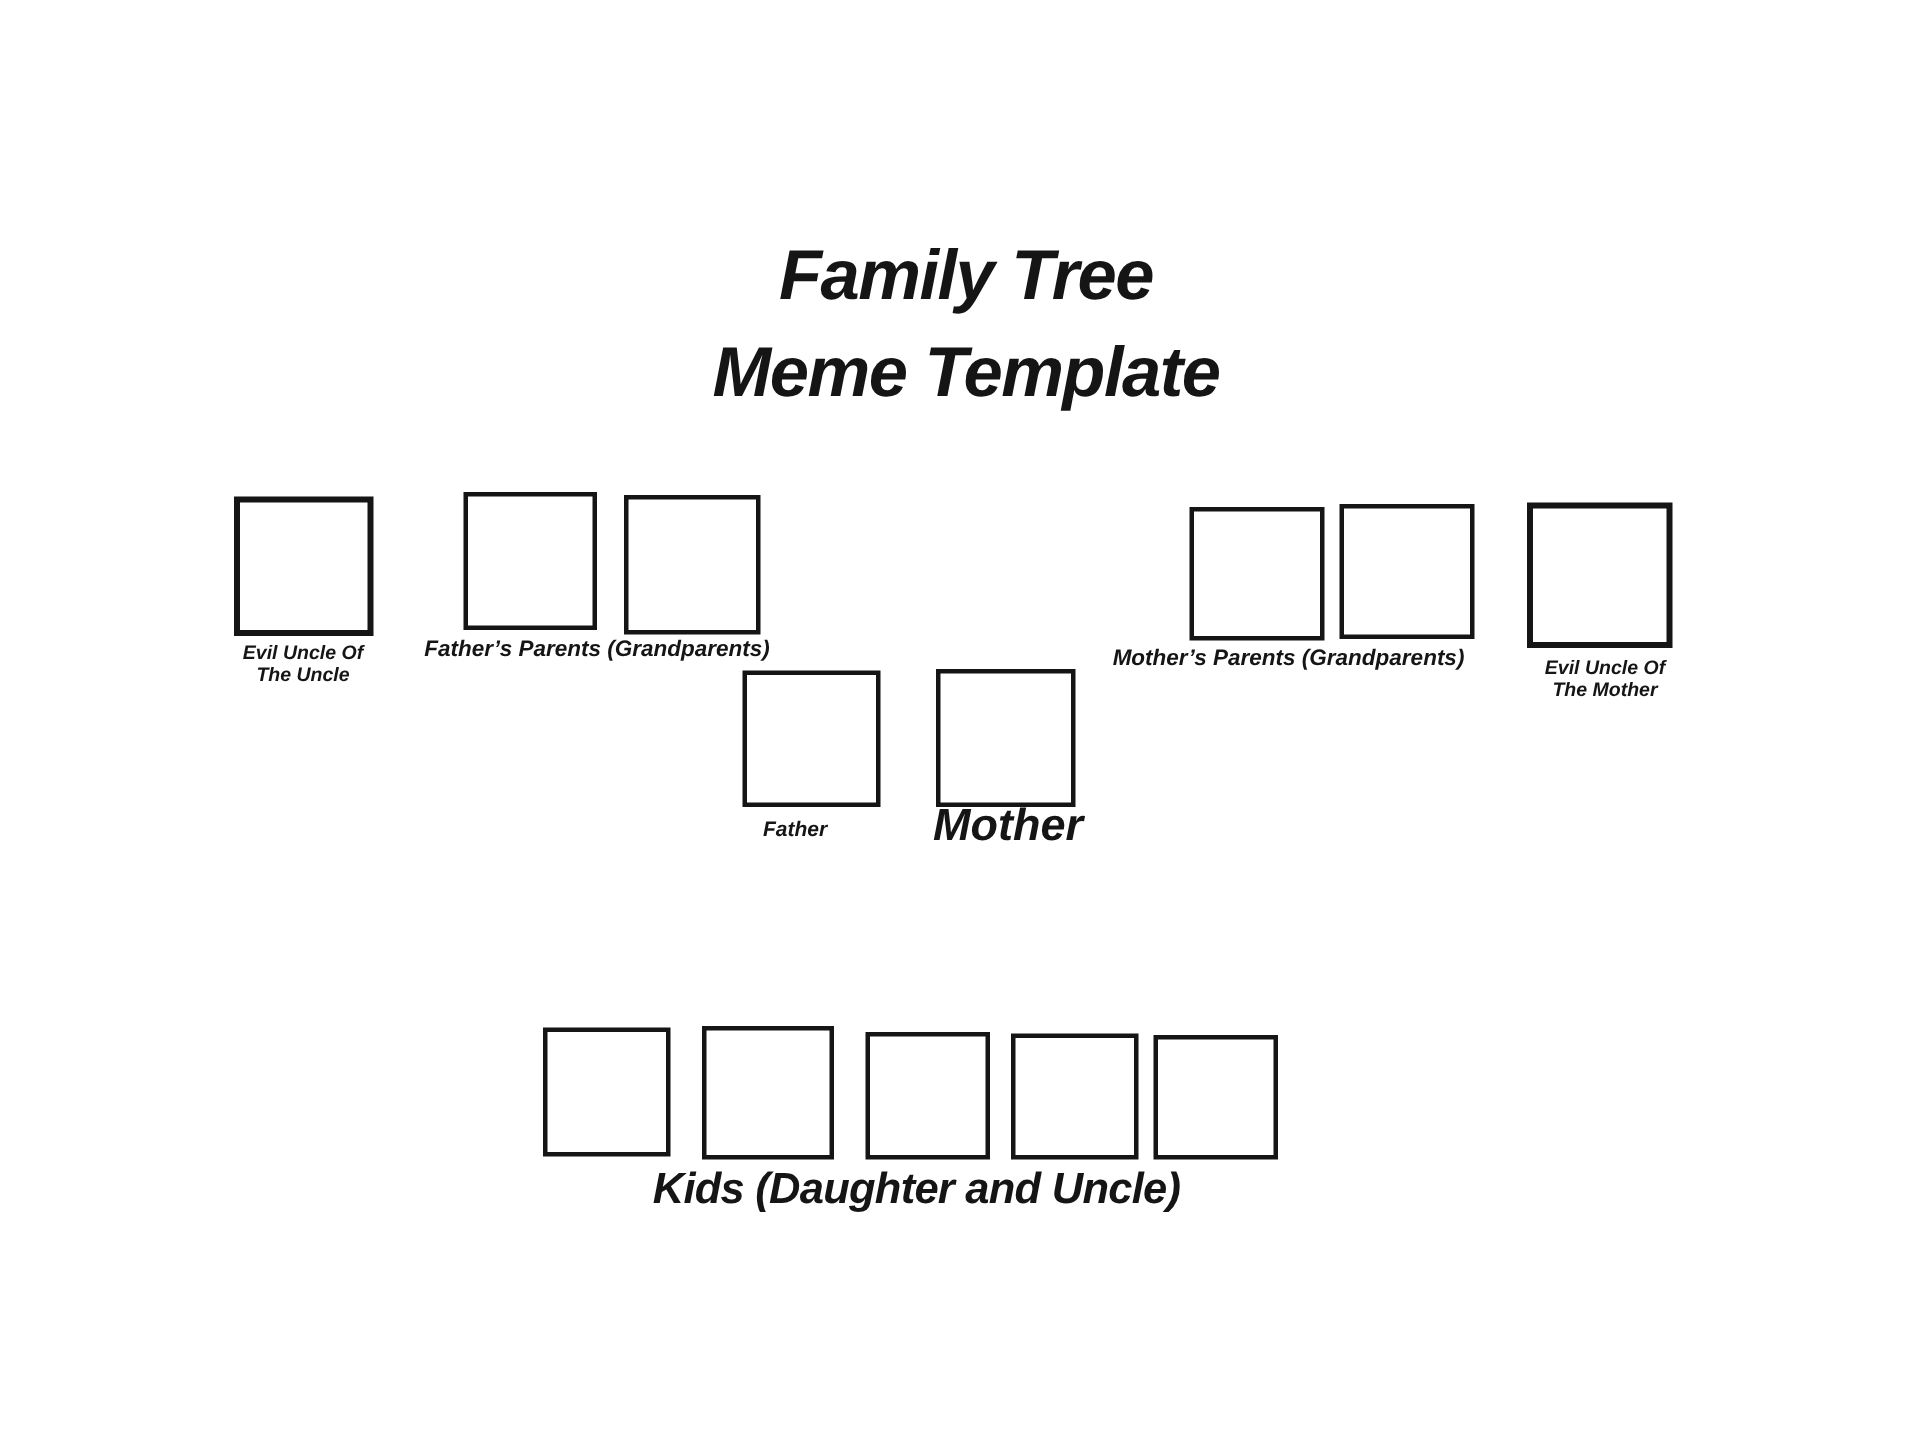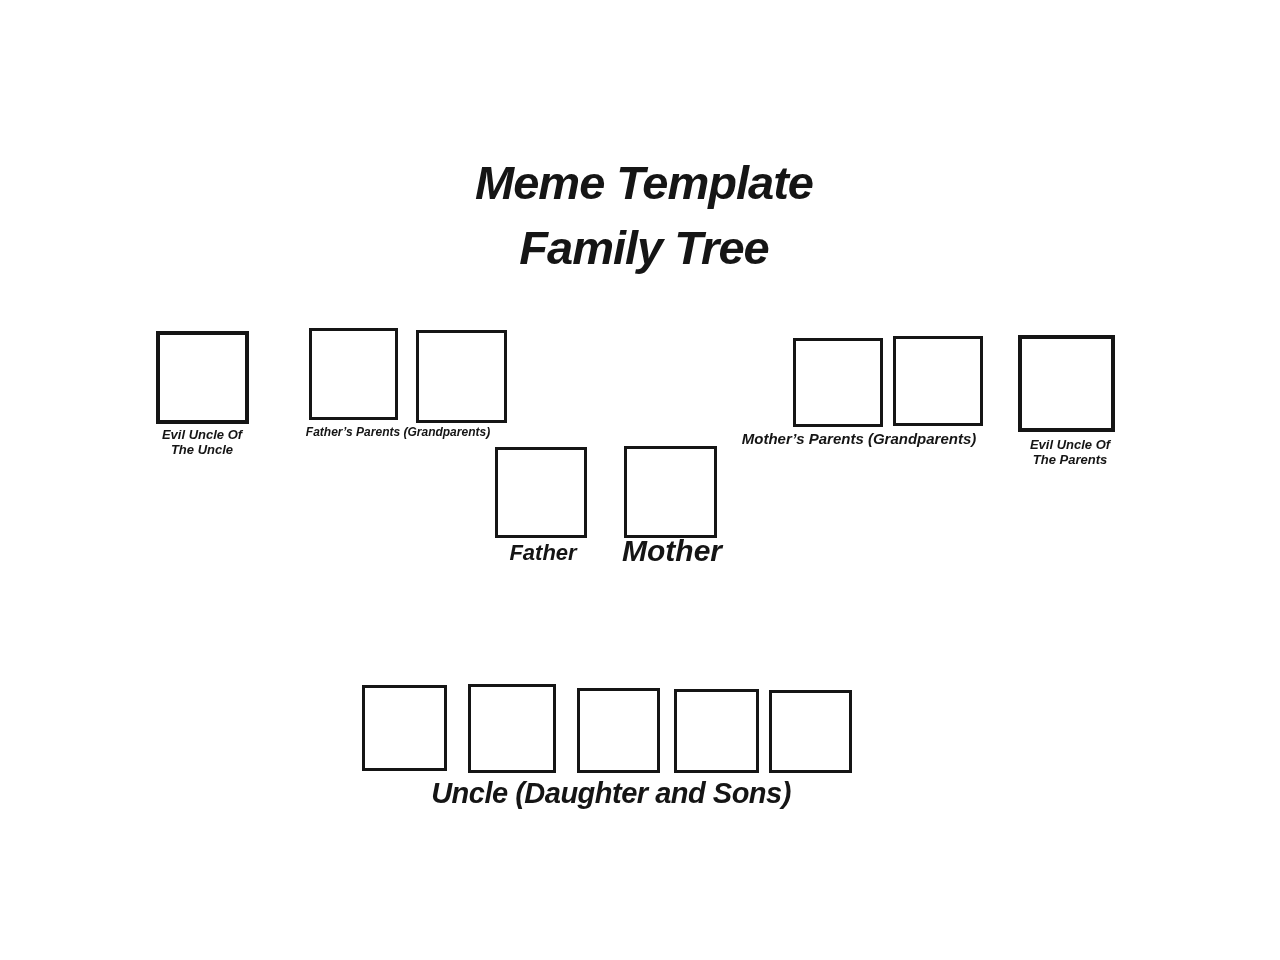--- a/index.html
+++ b/index.html
@@ -60,60 +60,60 @@
     position: absolute;
     transform: translateX(-50%);
     text-align: center;
     font-weight: bold;
     font-style: italic;
     white-space: nowrap;
     color: var(--ink, #151515);
   }
   .caption .cap-line { display: block; }
   #cap-euf    { left: 202px;  top: 427px; font-size: 13px; line-height: 15px; }
-  #cap-gpf    { left: 398px;  top: 424px; font-size: 12px; line-height: 17px; }
+  #cap-gpf    { left: 398px;  top: 424px; font-size: 15px; line-height: 17px; }
   #cap-gpm    { left: 859px;  top: 430px; font-size: 15px; line-height: 17px; }
   #cap-eum    { left: 1070px; top: 437px; font-size: 13px; line-height: 15px; }
-  #cap-father { left: 543px;  top: 540px; font-size: 22px; line-height: 25px; }
+  #cap-father { left: 530px;  top: 540px; font-size: 14px; line-height: 25px; }
   #cap-mother { left: 672px;  top: 538px; font-size: 30px; line-height: 25px; }
   #cap-kids   { left: 611px;  top: 777px; font-size: 29px; line-height: 33px; letter-spacing: -0.5px; }
 </style>
 </head>
 <body>
 
 <div class="canvas">
 
   <h1 class="title">
+    <span class="title-line">Family Tree</span>
     <span class="title-line">Meme Template</span>
-    <span class="title-line">Family Tree</span>
   </h1>
 
   <div class="box" id="box-euf"></div>
   <div class="box" id="box-gpf1"></div>
   <div class="box" id="box-gpf2"></div>
   <div class="box" id="box-gpm1"></div>
   <div class="box" id="box-gpm2"></div>
   <div class="box" id="box-eum"></div>
 
   <div class="caption" id="cap-euf">
     <span class="cap-line">Evil Uncle Of</span>
     <span class="cap-line">The Uncle</span>
   </div>
   <div class="caption" id="cap-gpf">Father’s Parents (Grandparents)</div>
   <div class="caption" id="cap-gpm">Mother’s Parents (Grandparents)</div>
   <div class="caption" id="cap-eum">
     <span class="cap-line">Evil Uncle Of</span>
-    <span class="cap-line">The Parents</span>
+    <span class="cap-line">The Mother</span>
   </div>
 
   <div class="box" id="box-father"></div>
   <div class="box" id="box-mother"></div>
   <div class="caption" id="cap-father">Father</div>
   <div class="caption" id="cap-mother">Mother</div>
 
   <div class="box" id="box-kid1"></div>
   <div class="box" id="box-kid2"></div>
   <div class="box" id="box-kid3"></div>
   <div class="box" id="box-kid4"></div>
   <div class="box" id="box-kid5"></div>
-  <div class="caption" id="cap-kids">Uncle (Daughter and Sons)</div>
+  <div class="caption" id="cap-kids">Kids (Daughter and Uncle)</div>
 
 </div>
 
 </body></html>

